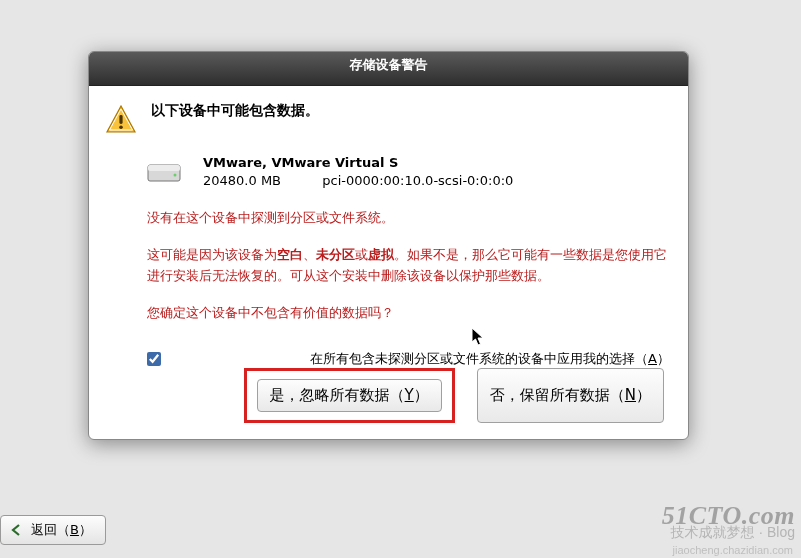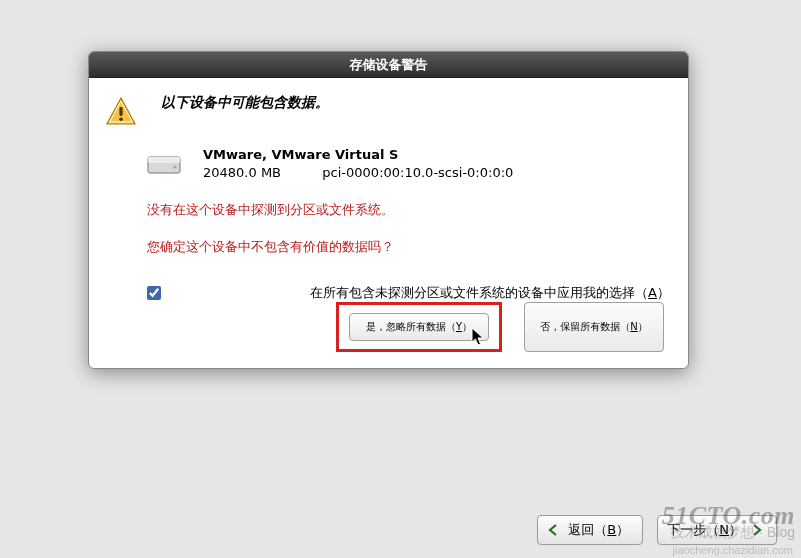--- a/index.html
+++ b/index.html
@@ -17,38 +17,37 @@
       left: 88px;
       top: 51px;
       width: 601px;
       background: #ffffff;
       border: 1px solid #888;
       border-radius: 6px;
       box-shadow: 0 4px 20px rgba(0,0,0,0.4);
       overflow: hidden;
     }
     .titlebar {
-      height: 26px;
+      height: 34px;
       background: linear-gradient(to bottom, #5a5a5a, #2e2e2e);
       color: #ffffff;
       text-align: center;
       line-height: 26px;
       font-size: 13px;
       font-weight: bold;
       border-bottom: 1px solid #222;
     }
     .dialog-body {
       padding: 16px 18px 16px 16px;
     }
     .header-row {
       display: flex;
       align-items: flex-start;
-      gap: 24px;
+      gap: 14px;
       margin-bottom: 18px;
-      font-style: italic;
     }
     .warning-icon-svg { width: 32px; height: 32px; flex-shrink: 0; margin-top: 2px; }
     .header-text { font-weight: bold; font-size: 14px; color: #000; }
     .device-row {
       display: flex;
       align-items: center;
       gap: 22px;
       margin-left: 42px;
       margin-bottom: 18px;
     }
@@ -79,42 +78,41 @@
       display: flex;
       justify-content: flex-end;
       gap: 22px;
       padding-right: 6px;
     }
     .btn {
       background: linear-gradient(to bottom, #fdfdfd, #e9e9e9);
       border: 1px solid #a0a0a0;
       border-radius: 4px;
       padding: 6px 12px;
-      font-size: 10px;
+      font-size: 15px;
       color: #000;
       cursor: pointer;
       font-family: inherit;
       min-width: 140px;
     }
     .highlight-box {
       border: 3px solid #d72020;
       padding: 8px 10px;
       display: inline-block;
     }
     .bottom-bar {
       position: absolute;
       left: 0;
       bottom: 0;
       width: 801px;
       height: 56px;
       display: flex;
-      justify-content: flex-end;
       align-items: center;
       padding-right: 24px;
-      gap: 14px;
+      gap: 28px;
     }
     .nav-btn {
       background: linear-gradient(to bottom, #fdfdfd, #e4e4e4);
       border: 1px solid #9a9a9a;
       border-radius: 4px;
       padding: 5px 13px 5px 9px;
       font-size: 13px;
       display: flex;
       align-items: center;
       gap: 7px;
@@ -178,20 +176,23 @@
         <circle cx="28" cy="16" r="1.5" fill="#6bd06b"></circle>
       </svg>
       <div class="device-info">
         <div class="device-name">VMware, VMware Virtual S</div>
         <div class="device-details"><span>20480.0 MB</span>          <span>pci-0000:00:10.0-scsi-0:0:0:0</span></div>
       </div>
     </div>
 
     <p class="para">没有在这个设备中探测到分区或文件系统。</p>
 
+    <p class="para">
+      <span>这可能是因为该设备为</span><span class="bold">空白</span><span>、</span><span class="bold">未分区</span><span>或</span><span class="bold">虚拟</span><span>。如果不是，那么它可能有一些数据是您使用它进行安装后无法恢复的。可从这个安装中删除该设备以保护那些数据。</span>
+    </p>
 
     <p class="para">您确定这个设备中不包含有价值的数据吗？</p>
 
     <label class="checkbox-row">
       <input type="checkbox" checked="" style="">
       <span><span>在所有包含未探测分区或文件系统的设备中应用我的选择（</span><span class="underline">A</span><span>）</span></span>
     </label>
 
     <div class="button-row">
       <span class="highlight-box">
@@ -206,23 +207,17 @@
   <path d="M1 1 L1 15 L4.5 12 L7 18 L9.5 17 L7 11 L12 11 Z" fill="#000" stroke="#fff" stroke-width="1"></path>
 </svg>
 
 <div class="bottom-bar">
   <button class="nav-btn">
     <svg class="arrow-icon" viewBox="0 0 14 14">
         <path d="M9 2 L3 7 L9 12" fill="none" stroke="#2a6b2a" stroke-width="2.2"></path>
       </svg>
     <span><span>返回（</span><span class="underline">B</span><span>）</span></span>
   </button>
-  <button class="nav-btn">
-    <span><span>下一步（</span><span class="underline">N</span><span>）</span></span>
-    <svg class="arrow-icon" viewBox="0 0 14 14">
-        <path d="M5 2 L11 7 L5 12" fill="none" stroke="#2a6b2a" stroke-width="2.2"></path>
-      </svg>
-  </button>
 </div>
 
 <div class="watermark">51CTO.com</div>
 <div class="watermark2">技术成就梦想 · Blog</div>
 <div class="watermark3">jiaocheng.chazidian.com</div>
 
 </body></html>

